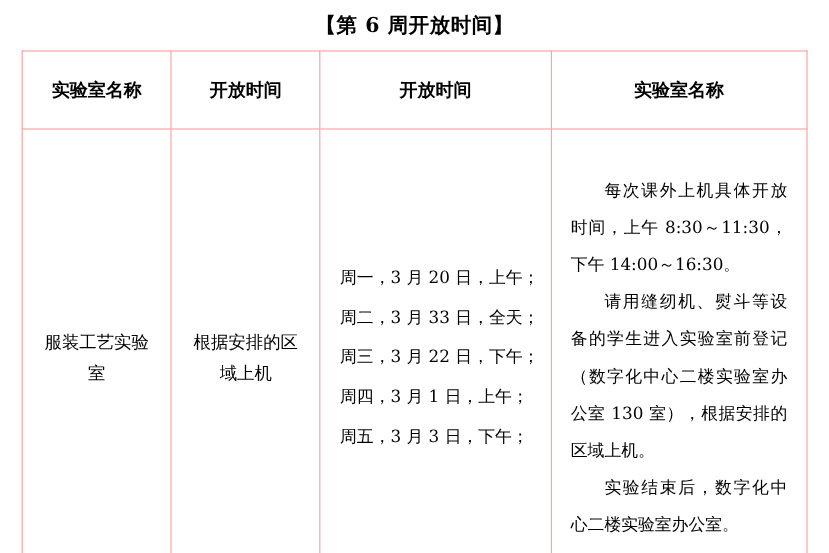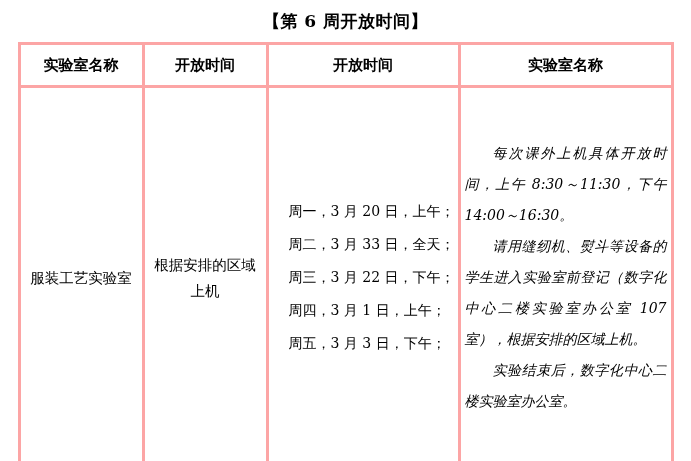--- a/index.html
+++ b/index.html
@@ -28,22 +28,22 @@
     padding: 10px 0 9px 0;
     font-family: "DejaVu Serif", "Liberation Serif", serif;
   }
   table.schedule {
     border-collapse: collapse;
     margin: 0 auto;
     width: 655px;
     table-layout: fixed;
   }
   table.schedule td, table.schedule th {
-    border: 3px solid #fca5a5;
-    padding: 4px;
+    border: 1px solid #fca5a5;
+    padding: 16px;
     vertical-align: middle;
   }
   thead th {
     height: 32px;
     font-size: 15px;
     font-weight: bold;
     text-align: center;
     font-family: "DejaVu Serif", "Liberation Serif", serif;
   }
   .col-name   { width: 124px; }
@@ -56,41 +56,40 @@
     font-size: 14.5px;
     line-height: 26px;
     padding: 0 6px;
   }
   td.cell-time {
     vertical-align: middle;
     padding: 0 10px;
   }
   .time-list {
     list-style: none;
-    margin: 16px;
+    margin: 0;
     padding: 0;
   }
   .time-list li {
     font-size: 14px;
     line-height: 33px;
     text-align: left;
     white-space: nowrap;
   }
   td.cell-notes {
     vertical-align: top;
     padding: 9px 10px 8px 10px;
   }
   .note-p {
     font-size: 14px;
     line-height: 31px;
     text-align: justify;
     text-justify: inter-ideograph;
     text-indent: 2em;
     margin: 0;
-    font-style: italic;
   }
   .row-body { height: 382px; }
 </style>
 </head>
 <body>
 
 <div class="page">
 
   <div class="doc-title">【第 6 周开放时间】</div>
 
@@ -117,20 +116,20 @@
           <ul class="time-list">
             <li>周一，3 月 20 日，上午；</li>
             <li>周二，3 月 33 日，全天；</li>
             <li>周三，3 月 22 日，下午；</li>
             <li>周四，3 月 1 日，上午；</li>
             <li>周五，3 月 3 日，下午；</li>
           </ul>
         </td>
         <td class="cell-notes">
           <p class="note-p">每次课外上机具体开放时间，上午 8:30～11:30，下午 14:00～16:30。</p>
-          <p class="note-p">请用缝纫机、熨斗等设备的学生进入实验室前登记（数字化中心二楼实验室办公室 107 室），根据安排的区域上机。</p>
+          <p class="note-p">请用缝纫机、熨斗等设备的学生进入实验室前登记（数字化中心二楼实验室办公室 130 室），根据安排的区域上机。</p>
           <p class="note-p">实验结束后，数字化中心二楼实验室办公室。</p>
         </td>
       </tr>
     </tbody>
   </table>
 
 </div>
 
 </body></html>

